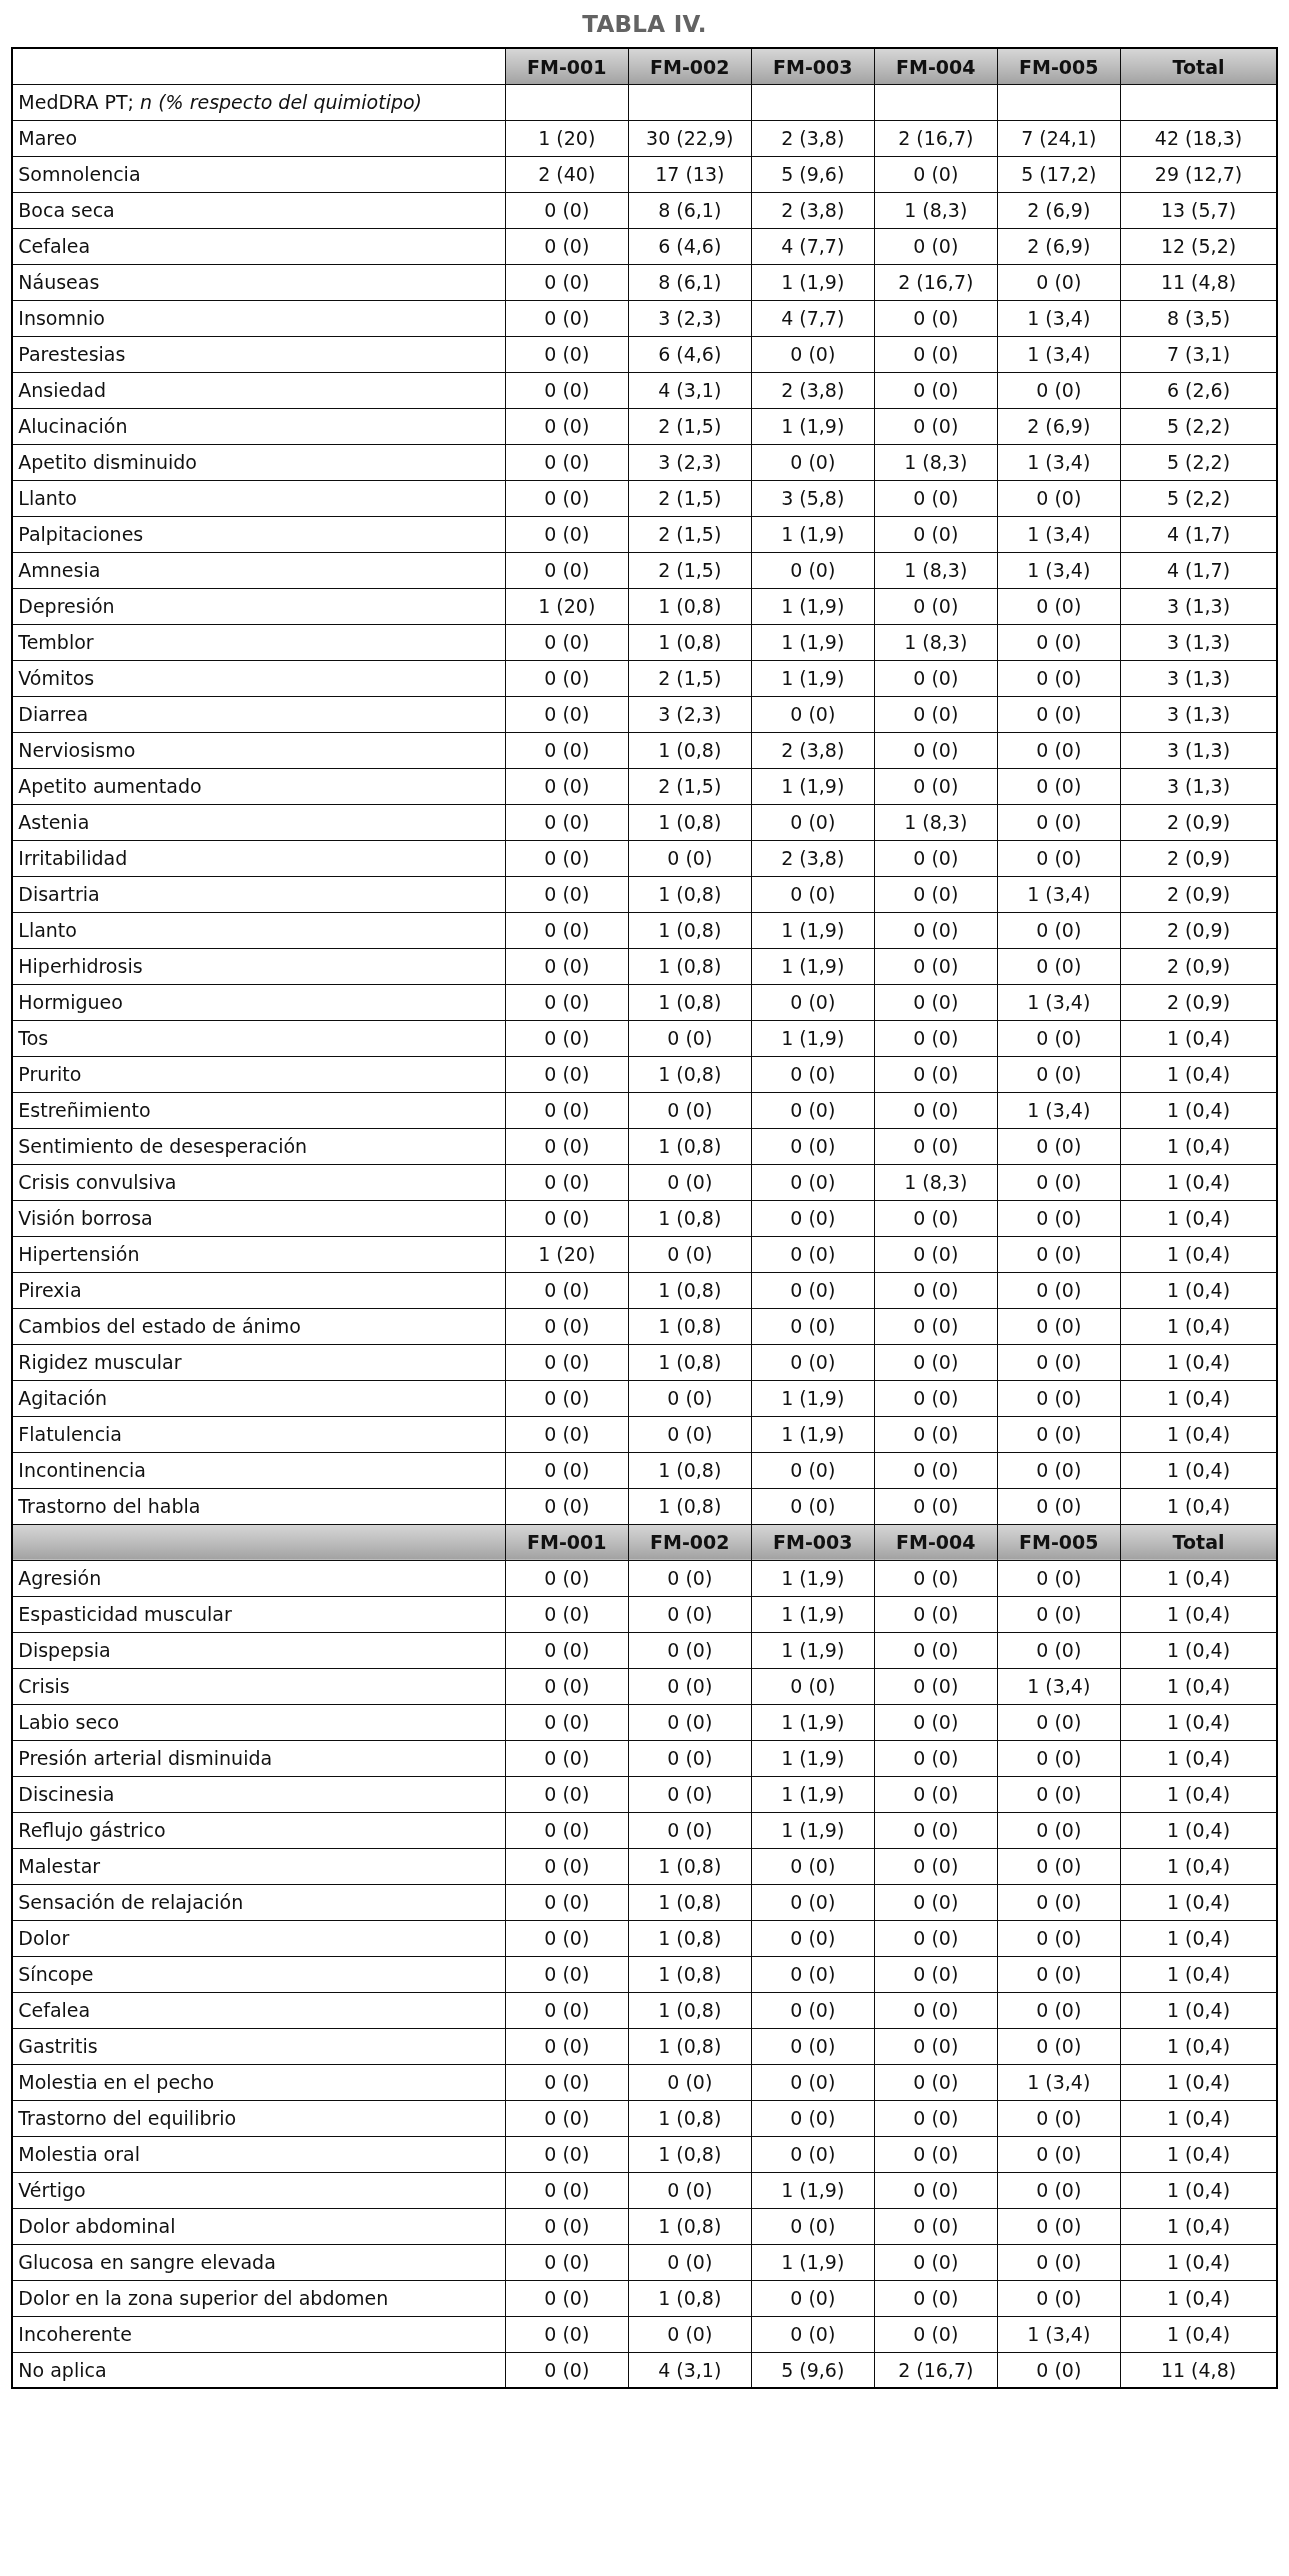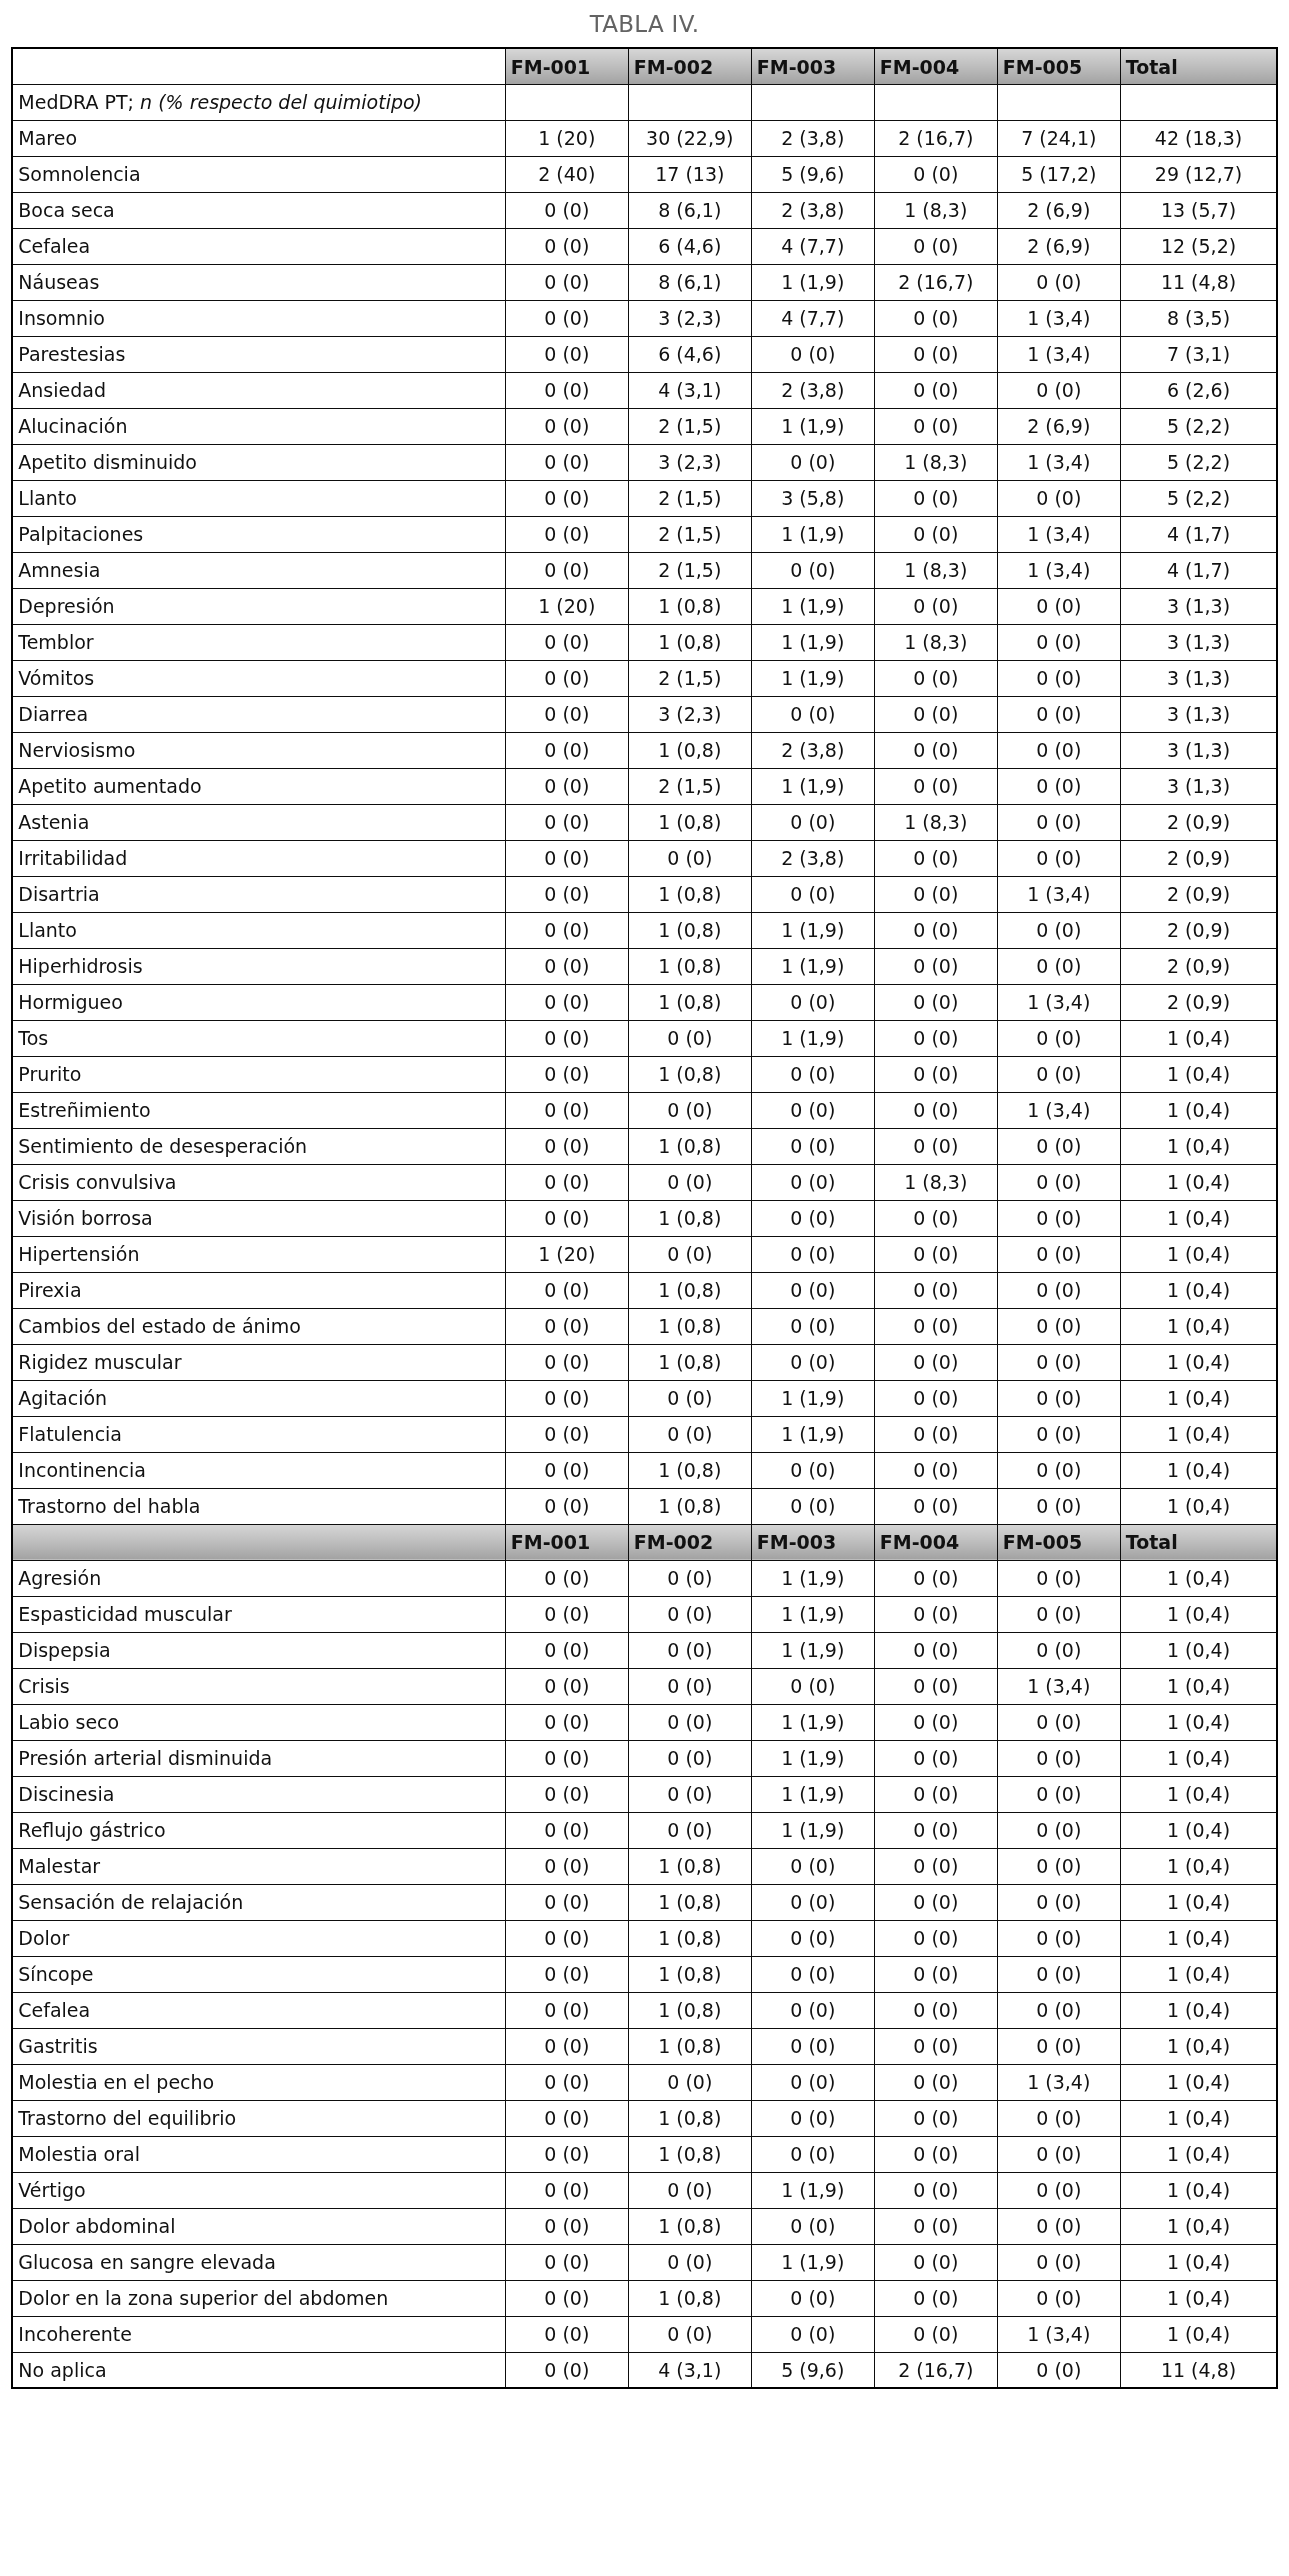--- a/index.html
+++ b/index.html
@@ -6,21 +6,21 @@
   html, body { margin: 0; padding: 0; background: #ffffff; }
   body {
     width: 1289px;
     font-family: "DejaVu Sans", "Liberation Sans", sans-serif;
     color: var(--text-color, #111111);
     -webkit-font-smoothing: antialiased;
   }
   .page { padding: 6.3px 11.3px 15px 11.3px; }
   .table-title {
     text-align: center;
-    font-weight: 400;
+    font-weight: 700;
     font-size: 23px;
     letter-spacing: 0.3px;
     color: var(--title-color, #636363);
     margin: 5px 0 10px 0;
   }
   table.aev {
     border-collapse: collapse;
     table-layout: fixed;
     width: 1267px;
     border: 2.5px solid var(--border, #000000);
@@ -30,21 +30,21 @@
     border: 1.3px solid #0d0d0d;
     height: 36px;
     font-size: 19px;
     padding: 0 5px;
     overflow: hidden;
     white-space: nowrap;
     vertical-align: middle;
   }
   table.aev th {
     font-weight: 700;
-    text-align: left;
+    text-align: center;
     background: linear-gradient(180deg,
       var(--header-bg-top, #d6d6d6) 0%,
       #bdbdbd 50%,
       var(--header-bg-bottom, #a2a2a2) 100%);
   }
   table.aev th.corner-white { background: #ffffff; }
   td.label { text-align: left; padding-left: 8.8px; }
   td.val   { text-align: center; }
   td.empty { background: #ffffff; }
   .italic  { font-style: italic; margin-top: 24px; }

